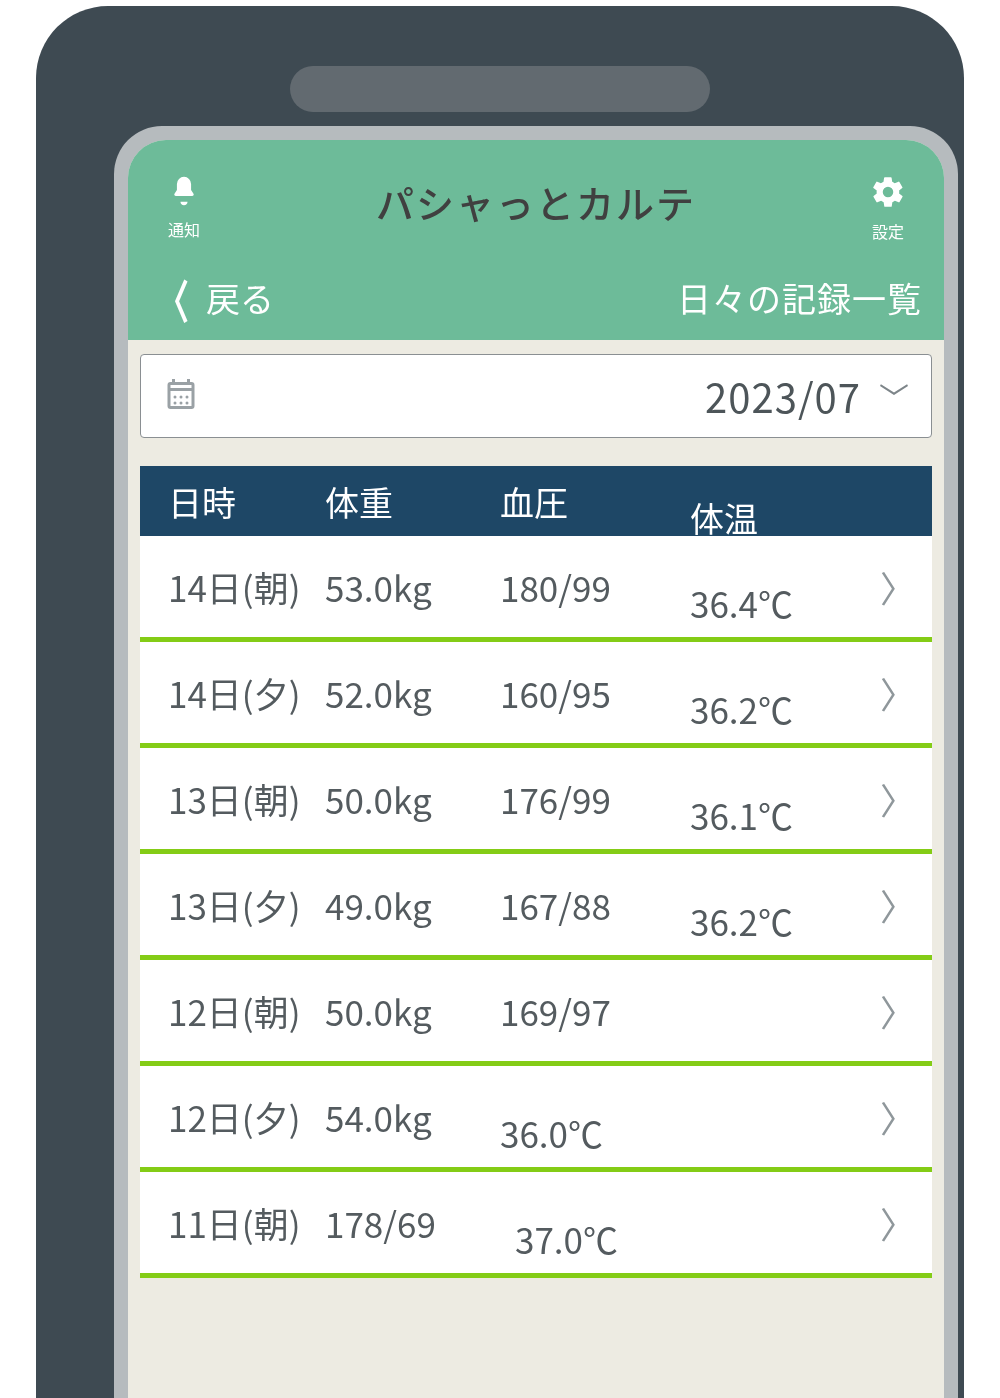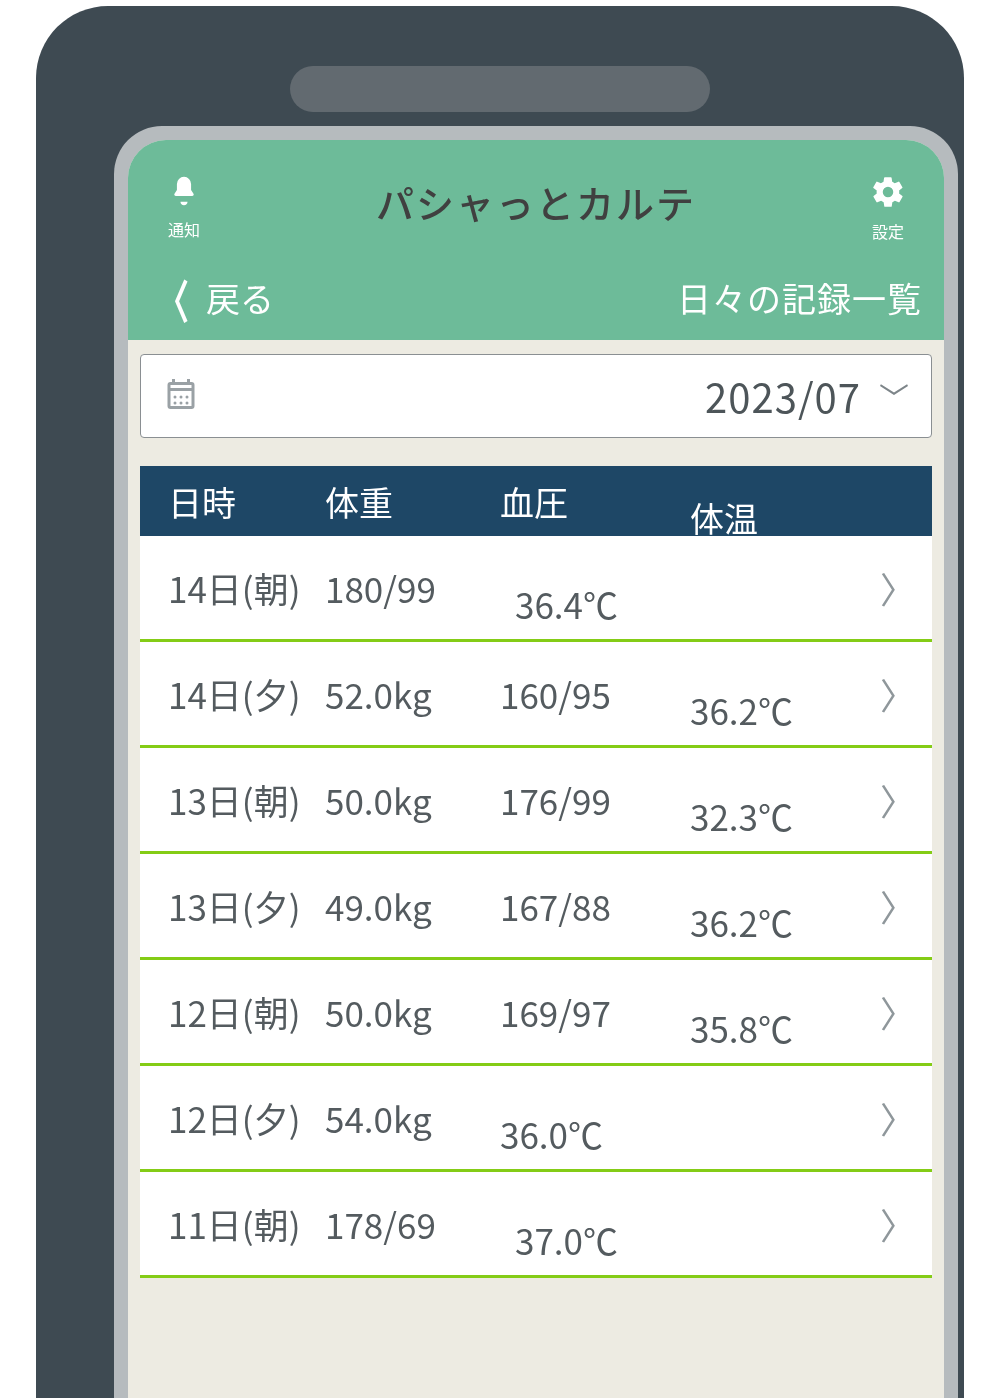--- a/index.html
+++ b/index.html
@@ -75,21 +75,21 @@
       background:#1e4766; color:#fff; display:flex;
       font-size:34px; height:70px; align-items:center;
     }
     .tbl-head .c1, .tbl-row .c1 { width:185px; padding-left:28px; }
     .tbl-head .c2, .tbl-row .c2 { width:175px; }
     .tbl-head .c3, .tbl-row .c3 { width:190px; }
     .tbl-head .c4, .tbl-row .c4 { width:160px;margin-top:32px; }
     .tbl-row {
       display:flex; align-items:center;
       height:106px;
-      border-bottom:3px solid #84cc16;
+      border-bottom:5px solid #84cc16;
       color:#545b5f; font-size:35px;
     }
     .tbl-row .chev { flex:1; text-align:right; padding-right:16px;
                      color:#8f979b; font-size:36px; }
 
   </style>
 </head>
 <body>
 
 <div class="stage">
@@ -150,50 +150,50 @@
         <div class="tbl">
           <div class="tbl-head">
             <div class="c1">日時</div>
             <div class="c2">体重</div>
             <div class="c3">血圧</div>
             <div class="c4">体温</div>
           </div>
           <div id="rows-container">
               <div class="tbl-row">
                 <div class="c1">14日(朝)</div>
+                <div class="c2">53.0kg</div>
                 <div class="c3">180/99</div>
                 <div class="c4">36.4℃</div>
                 <div class="chev">〉</div>
               </div>
               <div class="tbl-row">
                 <div class="c1">14日(夕)</div>
                 <div class="c2">52.0kg</div>
                 <div class="c3">160/95</div>
                 <div class="c4">36.2℃</div>
                 <div class="chev">〉</div>
               </div>
               <div class="tbl-row">
                 <div class="c1">13日(朝)</div>
                 <div class="c2">50.0kg</div>
                 <div class="c3">176/99</div>
-                <div class="c4">32.3℃</div>
+                <div class="c4">36.1℃</div>
                 <div class="chev">〉</div>
               </div>
               <div class="tbl-row">
                 <div class="c1">13日(夕)</div>
                 <div class="c2">49.0kg</div>
                 <div class="c3">167/88</div>
                 <div class="c4">36.2℃</div>
                 <div class="chev">〉</div>
               </div>
               <div class="tbl-row">
                 <div class="c1">12日(朝)</div>
                 <div class="c2">50.0kg</div>
                 <div class="c3">169/97</div>
-                <div class="c4">35.8℃</div>
                 <div class="chev">〉</div>
               </div>
               <div class="tbl-row">
                 <div class="c1">12日(夕)</div>
                 <div class="c2">54.0kg</div>
                 <div class="c4">36.0℃</div>
                 <div class="chev">〉</div>
               </div>
               <div class="tbl-row">
                 <div class="c1">11日(朝)</div>

